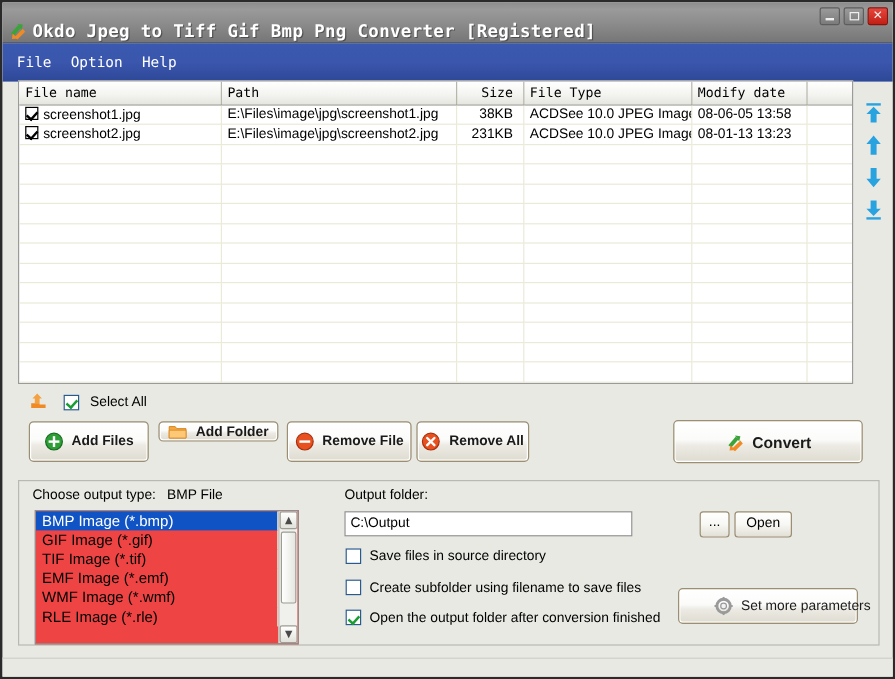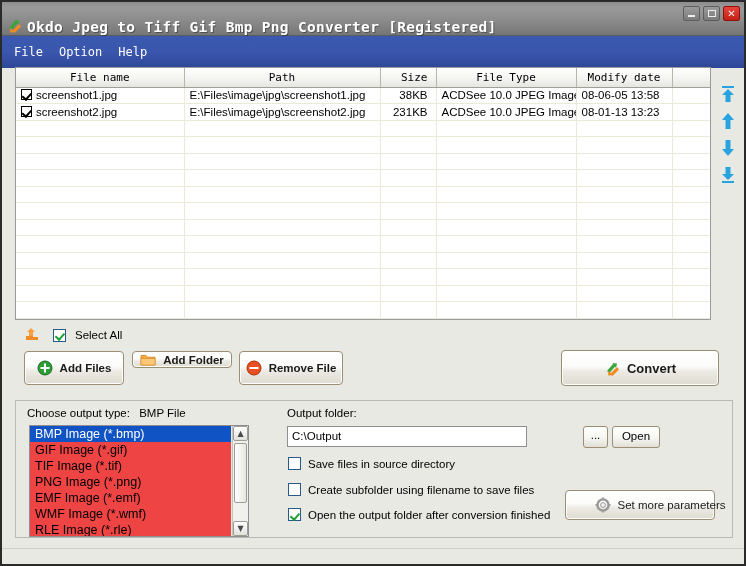--- a/index.html
+++ b/index.html
@@ -128,21 +128,21 @@
   }
   table.filelist th {
     height: 19px;
     background: linear-gradient(to bottom, #ffffff 0%, #f4f4f1 55%, #e6e6e0 100%);
     border-right: 1px solid #b6b6ac;
     border-bottom: 1px solid #a0a099;
     font-family: "DejaVu Sans Mono", "Liberation Mono", monospace;
     font-size: 11px;
     font-weight: normal;
     color: #000;
-    text-align: center;
+    text-align: left;
     padding: 0 5px;
     white-space: nowrap;
     box-sizing: border-box;
   }
   table.filelist th.num { text-align: right; padding-right: 8px; }
   table.filelist td {
     height: 16.5px;
     border-right: 1px solid #ebe9d8;
     border-bottom: 1px solid #ebe9d8;
     padding: 0 5px;
@@ -614,20 +614,29 @@
   <div class="xpbtn" id="btn-removefile">
     <span class="ico">
       <svg width="16" height="16" viewBox="0 0 16 16">
         <circle cx="8" cy="8" r="7" fill="#e8511f" stroke="#a83210" stroke-width="1"></circle>
         <rect x="3.5" y="7" width="9" height="2" fill="#fff"></rect>
       </svg>
     </span>
     <span>Remove File</span>
   </div>
 
+  <div class="xpbtn" id="btn-removeall">
+    <span class="ico">
+      <svg width="16" height="16" viewBox="0 0 16 16">
+        <circle cx="8" cy="8" r="7" fill="#e8511f" stroke="#a83210" stroke-width="1"></circle>
+        <path d="M5 5 L11 11 M11 5 L5 11" stroke="#fff" stroke-width="2" stroke-linecap="round"></path>
+      </svg>
+    </span>
+    <span>Remove All</span>
+  </div>
 
   <div class="xpbtn" id="btn-convert">
     <span class="ico">
       <svg width="18" height="18" viewBox="0 0 18 18">
         <path d="M3 11 L9 4 L11.5 6 L5.5 13 Z" fill="#3aa43a"></path>
         <path d="M8.5 3 L13 3.5 L12 8 Z" fill="#3aa43a"></path>
         <path d="M6 14 L13 7 L15 9.5 L8.5 16 Z" fill="#f08a25"></path>
         <path d="M4 15.5 L4.5 11 L9 15 Z" fill="#f08a25"></path>
       </svg>
     </span>
@@ -639,21 +648,20 @@
   <div class="gb-label">
     <span>Choose output type:</span>
     <span style="margin-left:6px">BMP File</span>
   </div>
 
   <div class="listbox">
     <div id="lb-items" style="position:absolute;left:0;top:0;right:16px;">
         <div class="lb-item sel">BMP Image (*.bmp)</div>
         <div class="lb-item">GIF Image (*.gif)</div>
         <div class="lb-item">TIF Image (*.tif)</div>
-        <div class="lb-item">PNG Image (*.png)</div>
         <div class="lb-item">EMF Image (*.emf)</div>
         <div class="lb-item">WMF Image (*.wmf)</div>
         <div class="lb-item">RLE Image (*.rle)</div>
       </div>
     <div class="lb-scroll">
       <div class="sbtn up">▲</div>
       <div class="thumb"></div>
       <div class="sbtn down">▼</div>
     </div>
   </div>

